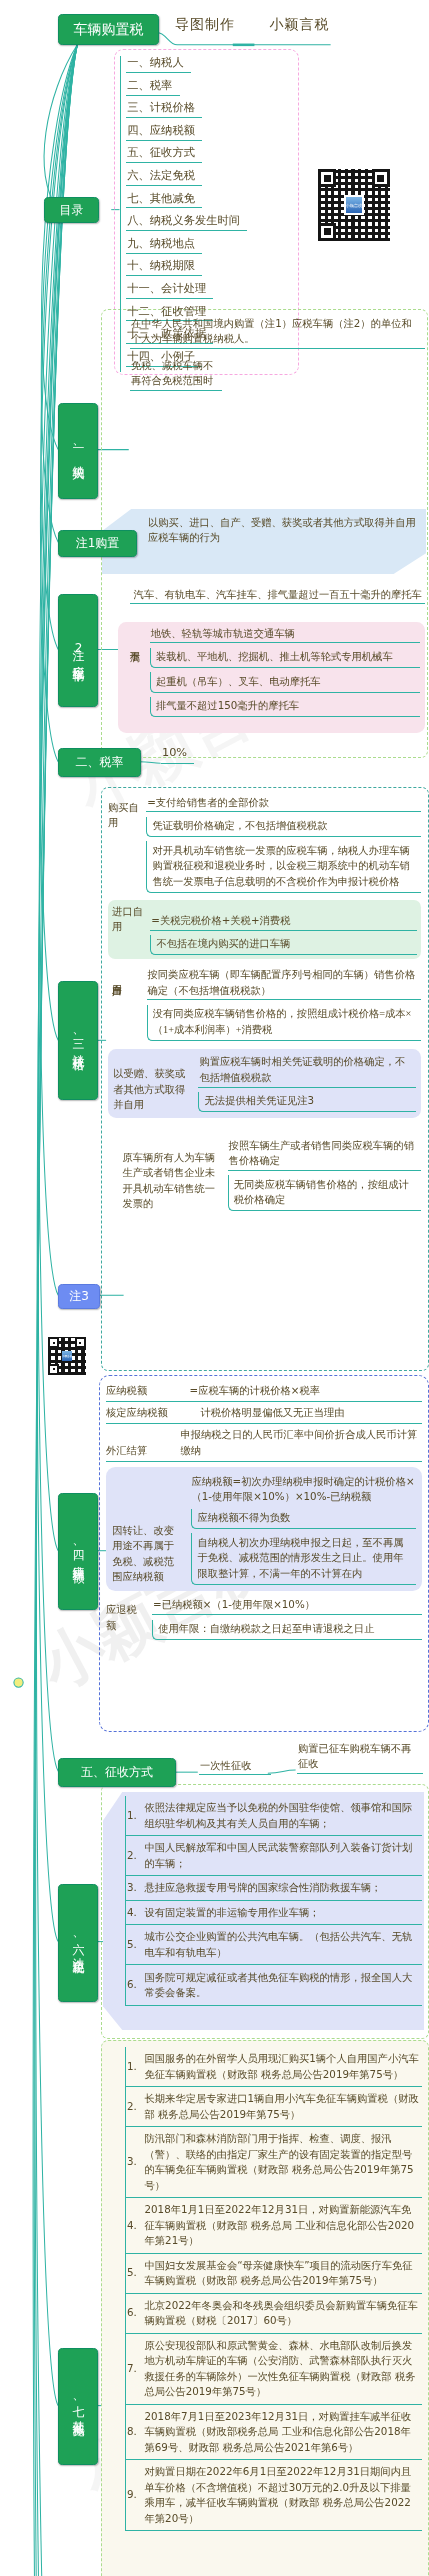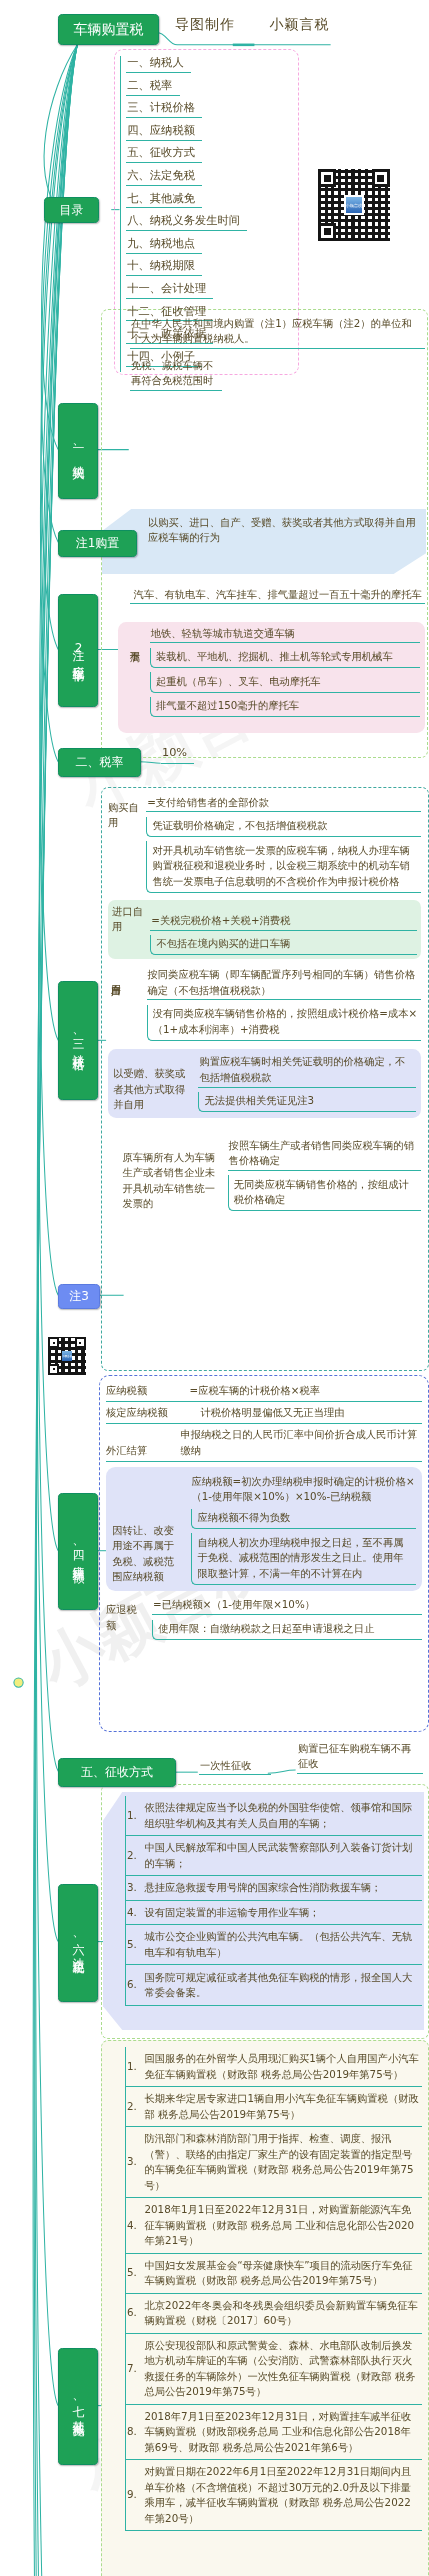--- a/index.html
+++ b/index.html
@@ -187,21 +187,21 @@
         <div class="lb">对开具机动车销售统一发票的应税车辆，纳税人办理车辆购置税征税和退税业务时，以金税三期系统中的机动车销售统一发票电子信息载明的不含税价作为申报计税价格</div>
       </div>
     </div>
     <div class="hrow bg-green" style="margin-top:7.2px;border-radius:7.2px;padding:4.1px;">
       <div class="slabel" style="width:32px;margin-bottom:20.6px;">进口自用</div>
       <div class="vcol flex1" style="margin-left:6.2px;">
         <div class="u">=关税完税价格+关税+消费税</div>
         <div class="lb">不包括在境内购买的进口车辆</div>
       </div>
     </div>
-    <div class="hrow top" style="margin-top:7.2px;">
+    <div class="hrow top" style="margin-top:7.2px;font-family:Liberation Serif, serif;">
       <div class="vplain" style="width:15.5px;margin-top:10.3px;">自产自用</div>
       <div class="vcol flex1" style="margin-left:23px;">
         <div class="u">按同类应税车辆（即车辆配置序列号相同的车辆）销售价格确定（不包括增值税税款）</div>
         <div class="lb">没有同类应税车辆销售价格的，按照组成计税价格=成本×（1+成本利润率）+消费税</div>
       </div>
     </div>
     <div class="hrow bg-lav" style="margin-top:8.2px;border-radius:8.2px;padding:5.2px;">
       <div class="slabel" style="width:78px;">以受赠、获奖或者其他方式取得并自用</div>
       <div class="vcol flex1" style="margin-left:7.2px;">
         <div class="u">购置应税车辆时相关凭证载明的价格确定，不包括增值税税款</div>

